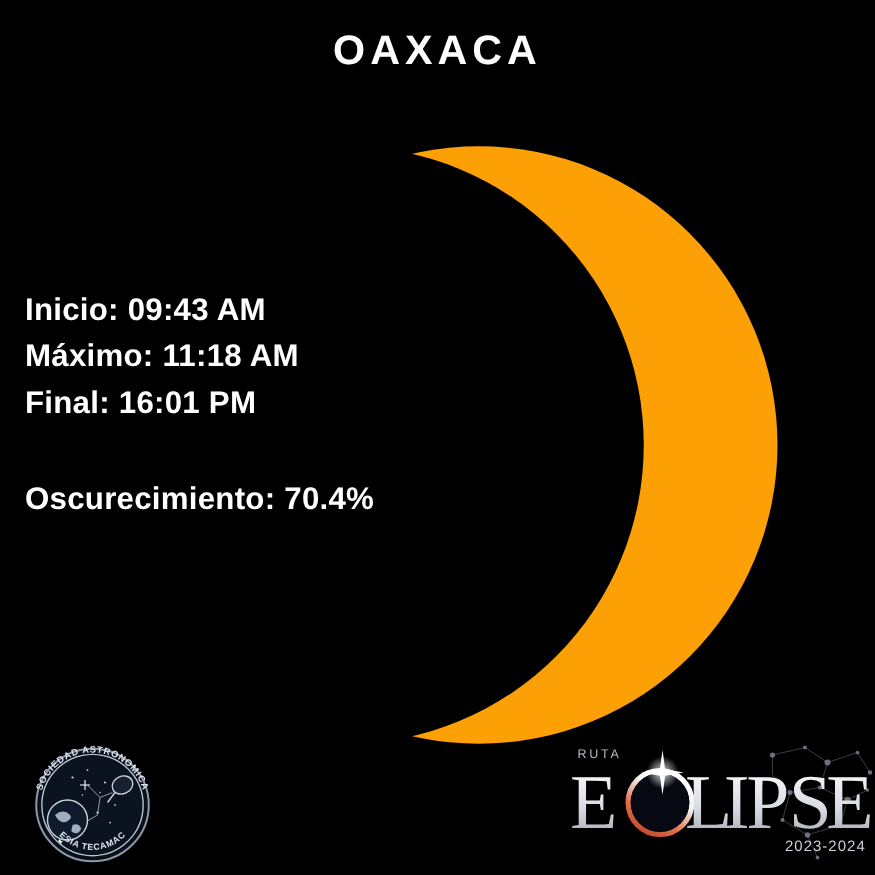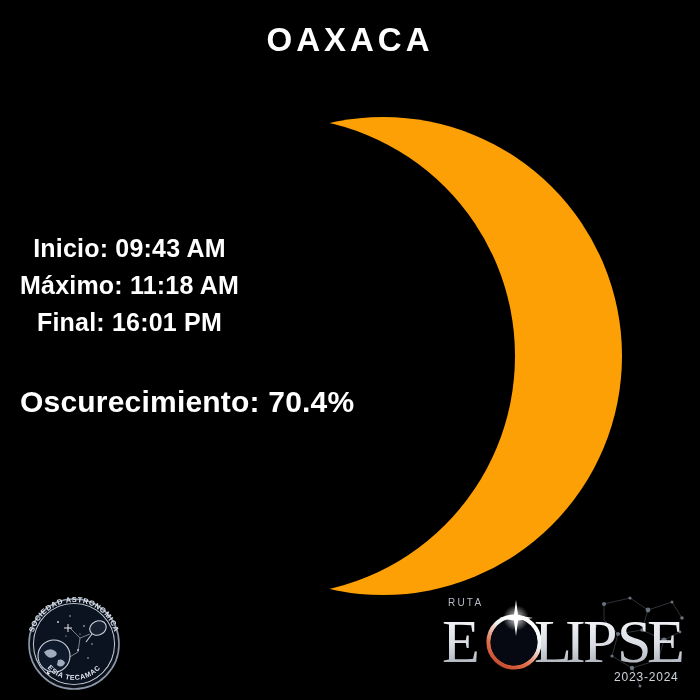--- a/index.html
+++ b/index.html
@@ -47,46 +47,45 @@
     left: 20px;
     top: 230px;
     color: #ffffff;
   }
   .timing-line {
     font-size: 25px;
     font-weight: bold;
     line-height: 1.48;
     letter-spacing: 0.2px;
     white-space: nowrap;
-    text-align: center;
   }
   #obscuration-line {
     position: absolute;
     left: 20px;
     top: 385px;
     color: #ffffff;
-    font-size: 30px;
+    font-size: 25px;
     font-weight: bold;
     letter-spacing: 0.2px;
     white-space: nowrap;
   }
 
   
   #society-badge {
     position: absolute;
     left: 18px;
     bottom: 8px;
     width: 112px;
     height: 104px;
   }
 
   
   #eclipse-logo {
     position: absolute;
-    right: 16px;
+    right: 2px;
     bottom: 4px;
     width: 250px;
     height: 108px;
     text-decoration: underline;
   }
 </style>
 </head>
 <body>
 
 <div id="poster">

